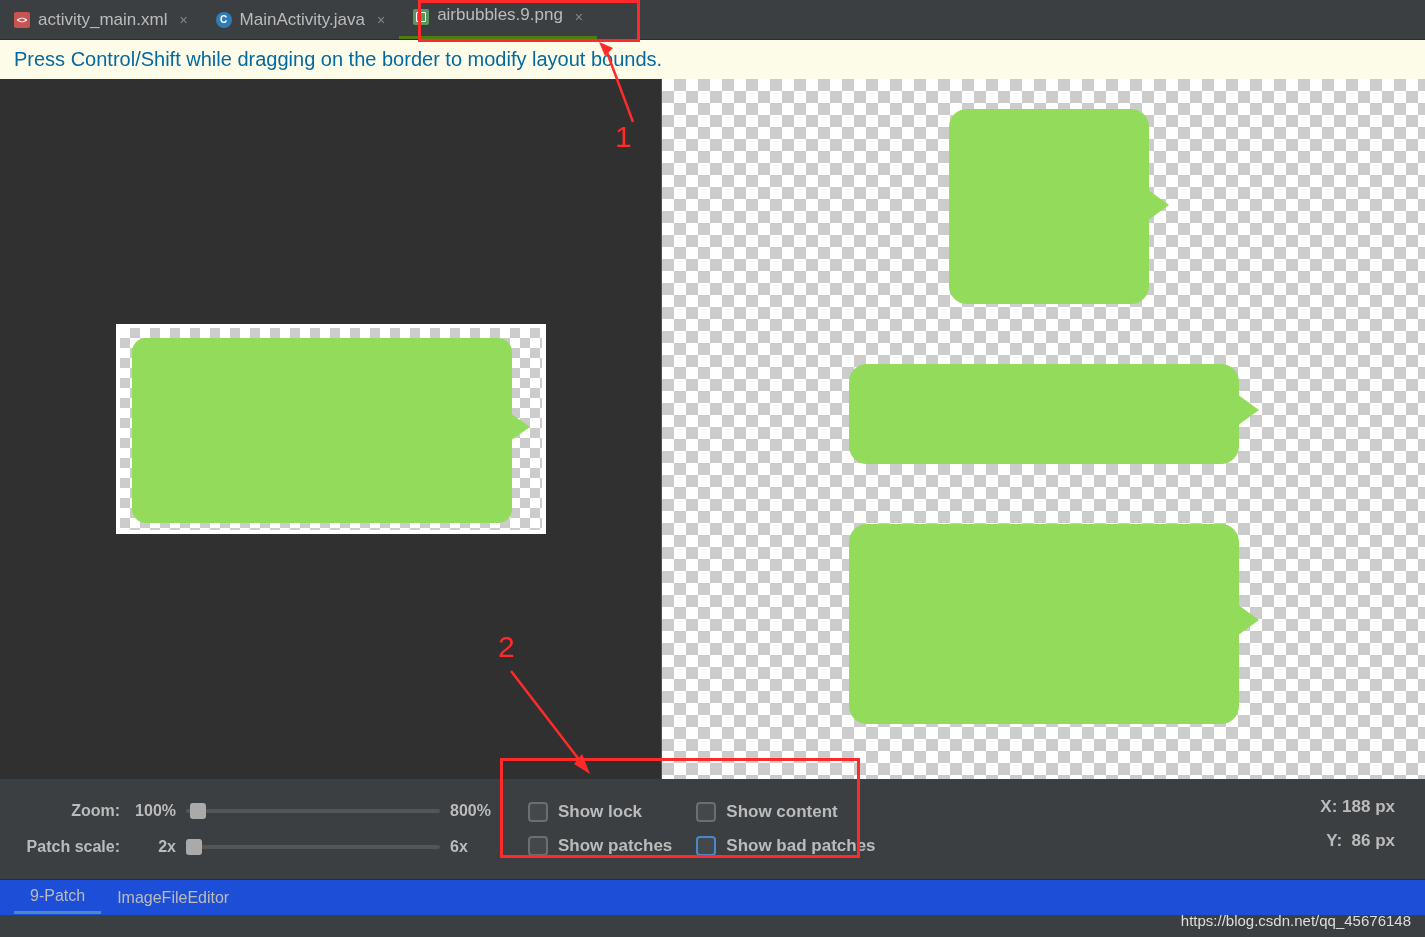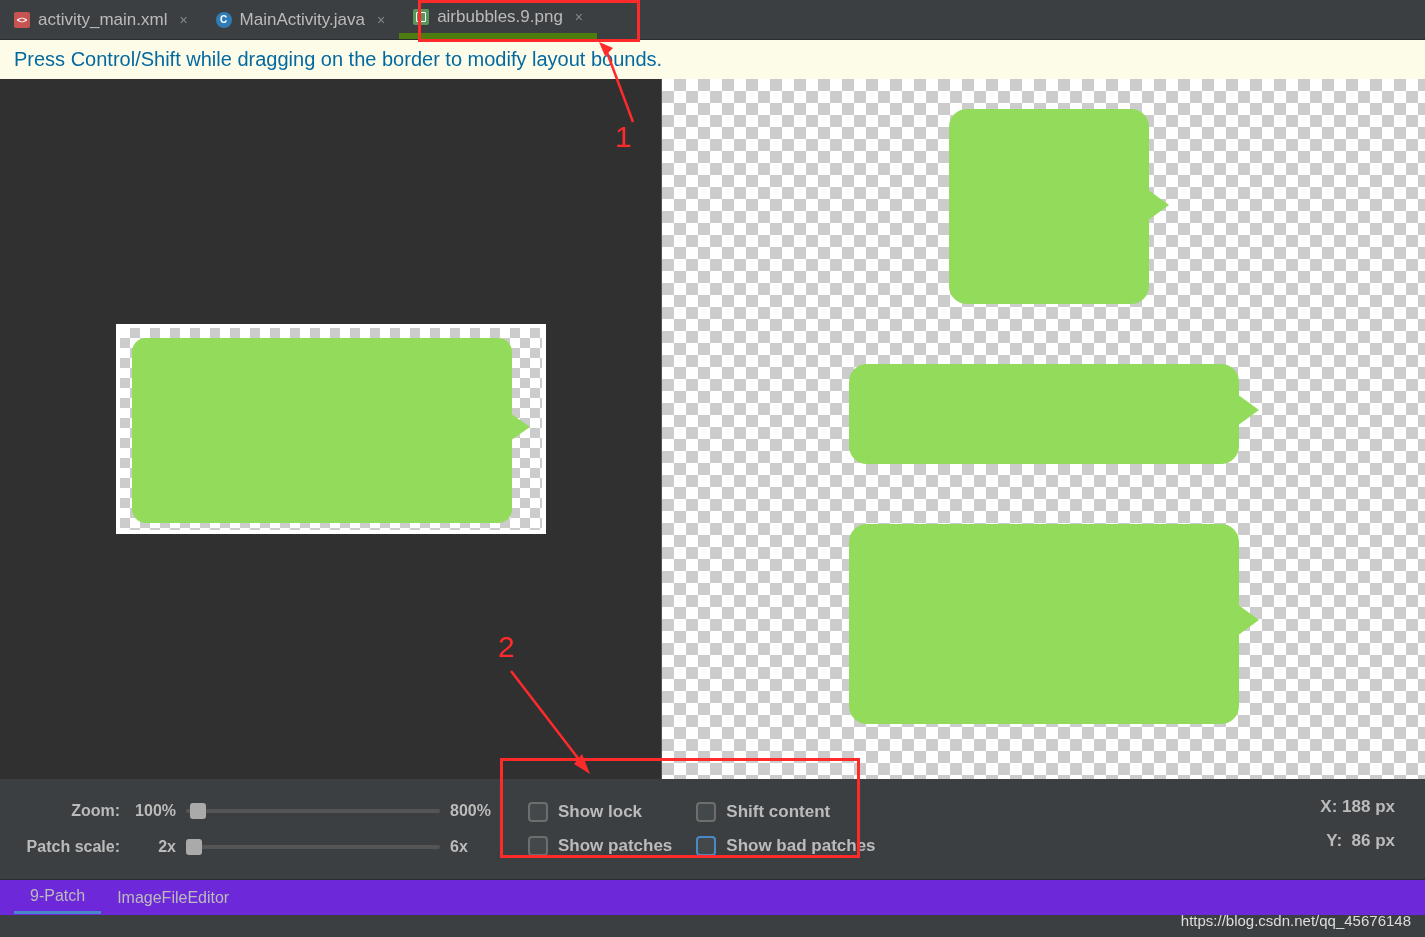--- a/index.html
+++ b/index.html
@@ -26,21 +26,22 @@
       display: flex;
       align-items: center;
       padding: 11px 14px;
       height: 100%;
       gap: 8px;
       font-size: 17px;
       color: #bbbbbb;
       cursor: pointer;
     }
     .tab.active {
-      border-bottom: 6px solid #4d7c0f;
+      border-bottom: 3px solid #4d7c0f;
+      align-items: flex-end;
     }
     .tab-icon {
       width: 16px;
       height: 16px;
       display: inline-flex;
       align-items: center;
       justify-content: center;
     }
     .xml-icon { background: #c75450; border-radius: 2px; }
     .xml-icon::after{ content:"<>"; color:#fff; font-size:9px; font-weight:bold;}
@@ -216,21 +217,21 @@
       flex-direction:column;
       gap: 14px;
       font-size: 17px;
       text-align:right;
     }
     
     
     .subtab-bar {
       display:flex;
       height: 36px;
-      background:#6d28d9;
+      background:#1d4ed8;
       border-top:1px solid #2b2b2b;
       align-items:center;
       padding-left: 14px;
     }
     .subtab {
       padding: 6px 16px;
       font-size: 16px;
       cursor:pointer;
     }
     .subtab.active {
@@ -320,21 +321,21 @@
     </div>
   </div>
 
   <div class="checkboxes">
     <label class="cb">
       <span class="cb-box"></span>
       <span>Show lock</span>
     </label>
     <label class="cb">
       <span class="cb-box"></span>
-      <span>Shift content</span>
+      <span>Show content</span>
     </label>
     <label class="cb">
       <span class="cb-box"></span>
       <span>Show patches</span>
     </label>
     <label class="cb">
       <span class="cb-box highlight"></span>
       <span>Show bad patches</span>
     </label>
   </div>

